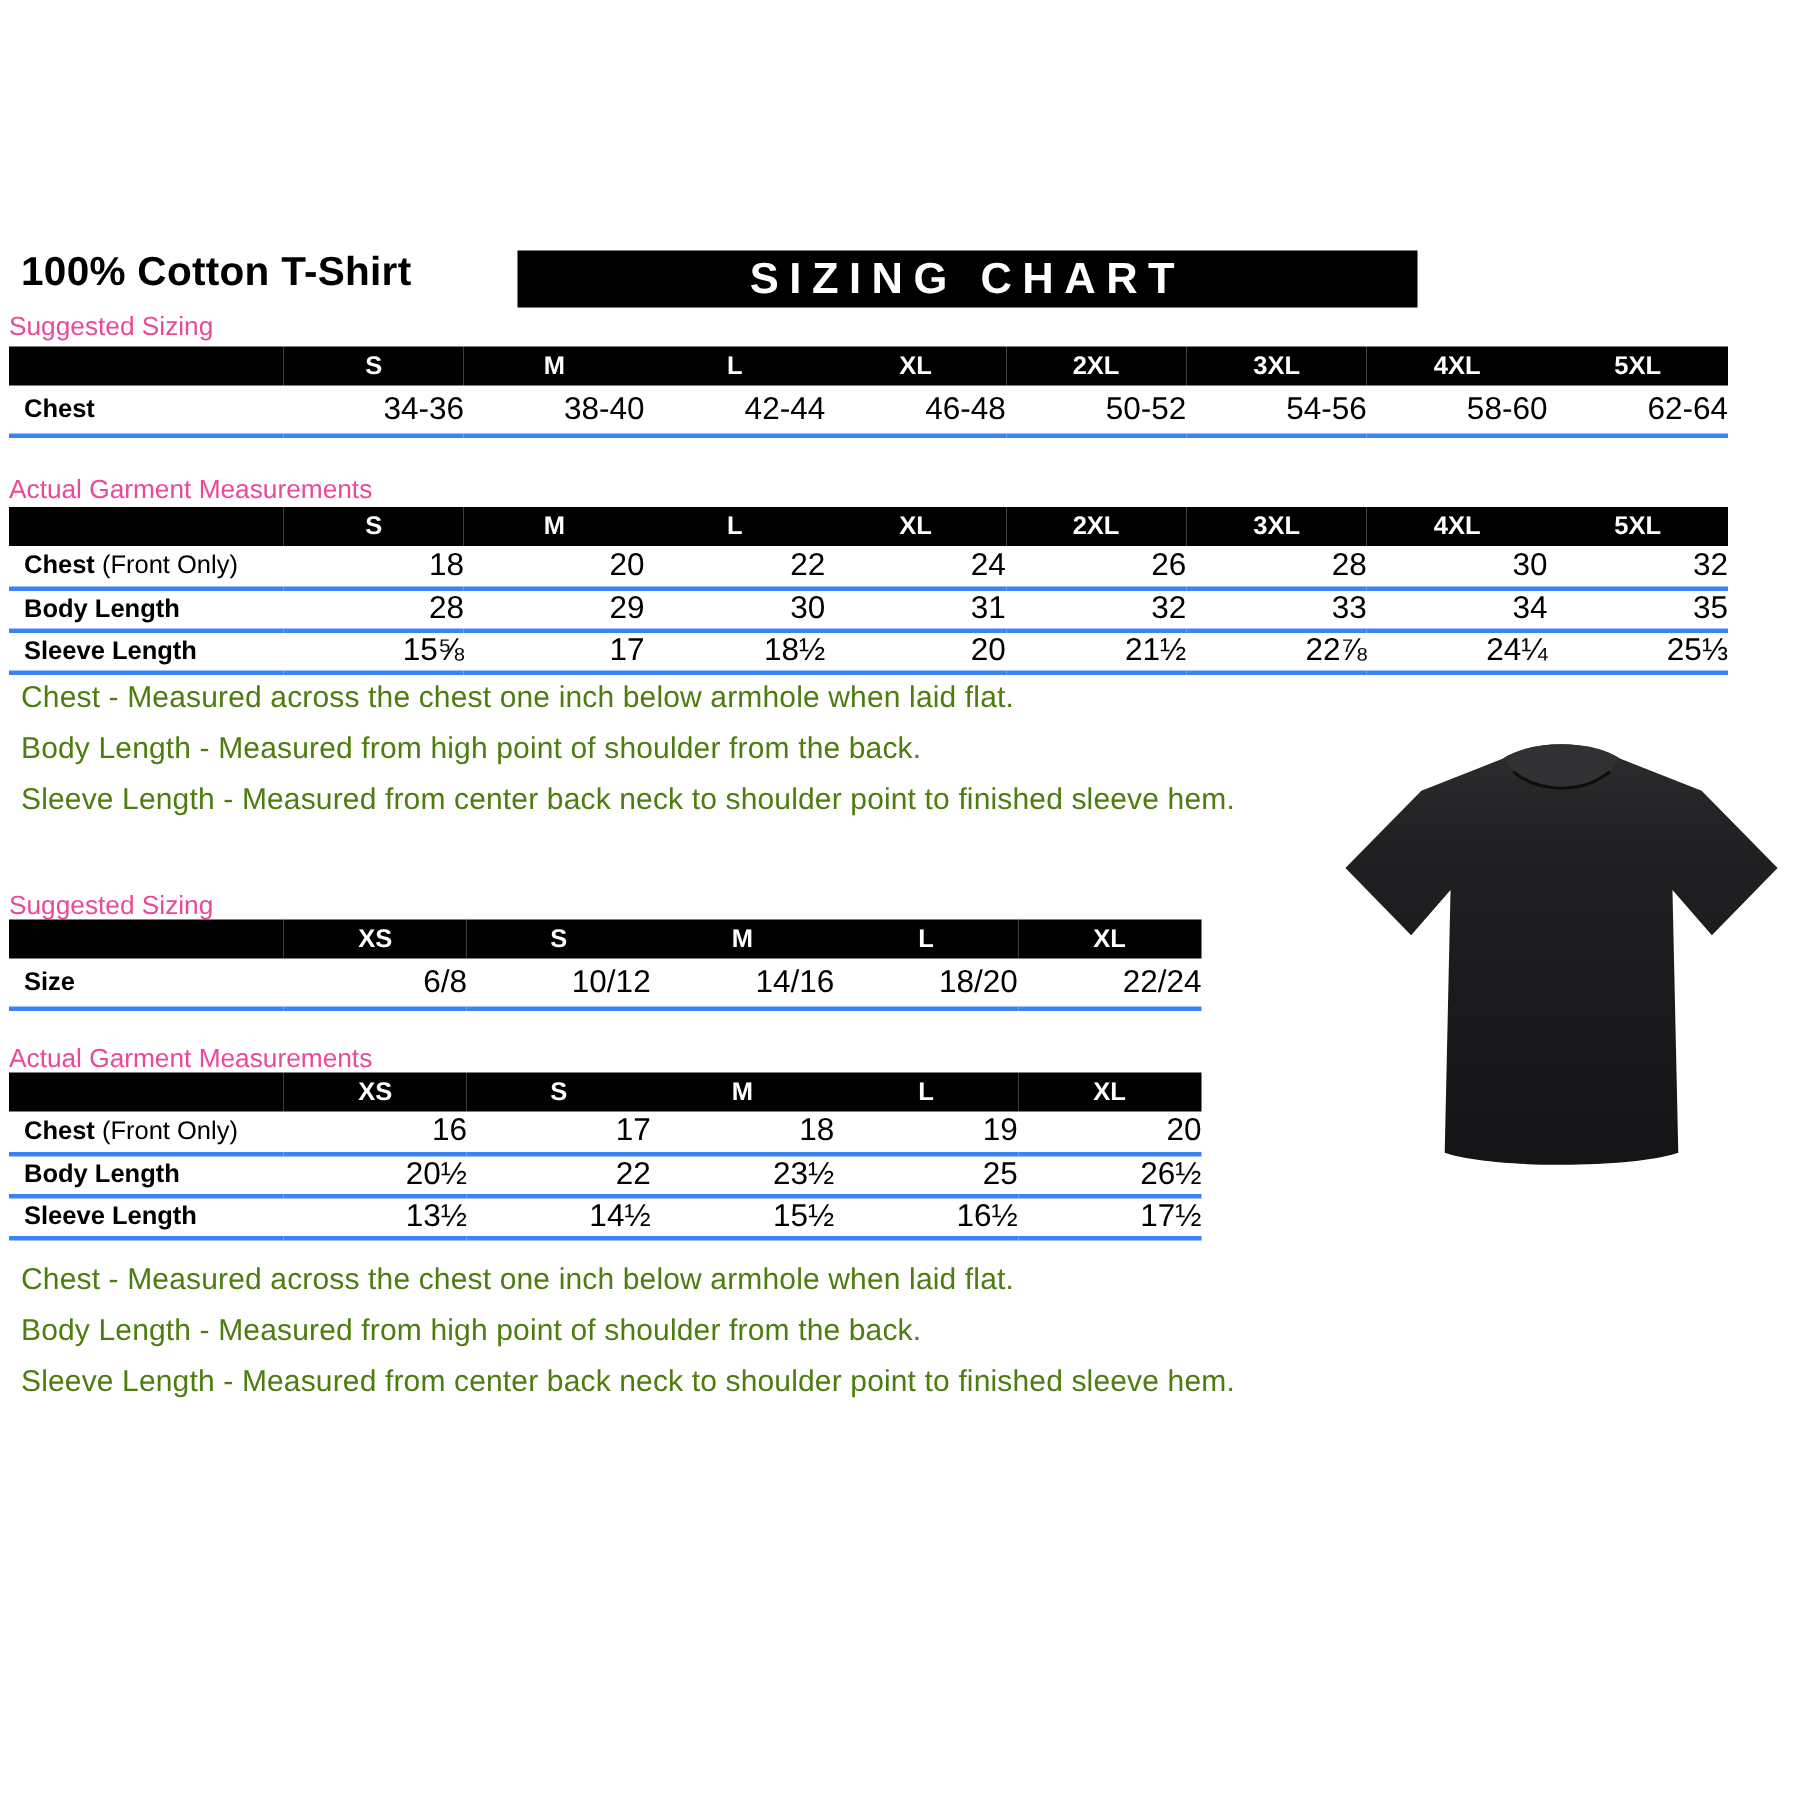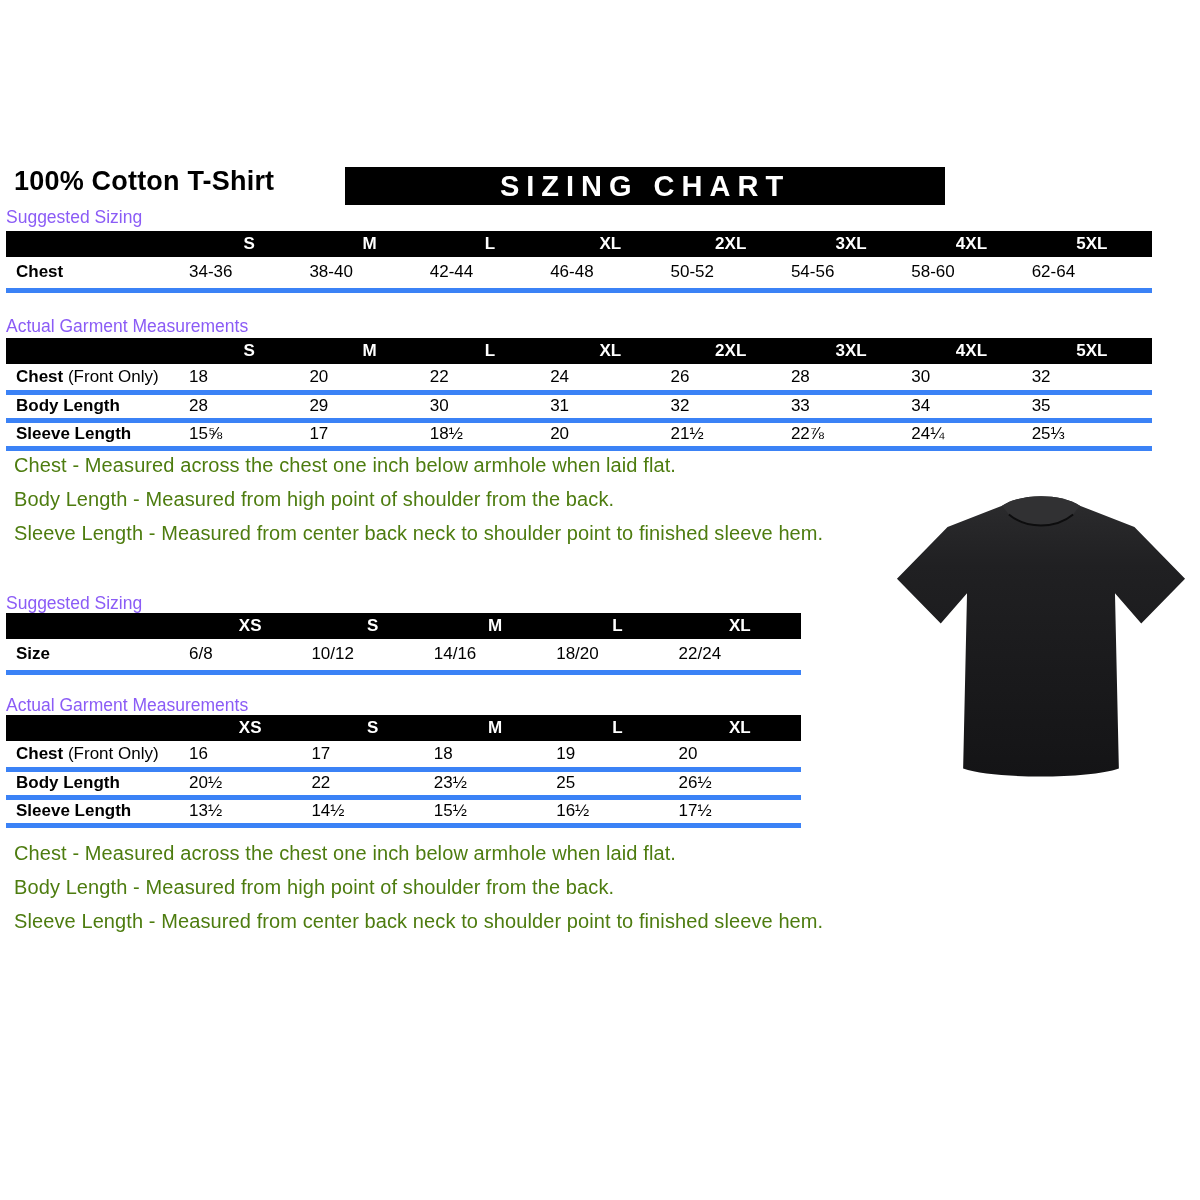--- a/index.html
+++ b/index.html
@@ -14,36 +14,36 @@
 
   .title { font-weight:700; font-size:27px; letter-spacing:0.2px; }
   .title.youth { font-size:26px; }
 
   .banner {
     background:#000; color:#fff;
     display:flex; align-items:center; justify-content:center;
     font-weight:700; font-size:29px; letter-spacing:7px;
   }
 
-  .section-label { font-size:17.5px; color:#8b5cf6; }
+  .section-label { font-size:17.5px; color:#ec4899; }
 
   table.size-table { border-collapse:collapse; table-layout:fixed; }
   table.size-table thead th {
     background:#000; color:#fff; font-weight:700; font-size:17px;
     height:26px; text-align:center; vertical-align:middle; padding:0;
   }
   table.size-table th.rowlabel { width:183px; }
-  table.size-table tbody tr { height:28px; border-bottom:5px solid #3b82f6; }
+  table.size-table tbody tr { height:28px; border-bottom:3px solid #3b82f6; }
   table.size-table.suggested tbody tr { height:33px; }
   table.size-table tbody th.rowlabel {
     text-align:left; padding-left:10px; font-weight:700; font-size:17px; vertical-align:middle;
   }
   table.size-table tbody th.rowlabel .sub { font-weight:400; }
   table.size-table td {
-    text-align:left; font-size:17px; vertical-align:middle; padding:0;
+    text-align:right; font-size:21px; vertical-align:middle; padding:0;
   }
 
   .notes div { font-size:20px; color:#4d7c0f; margin-bottom:11px; letter-spacing:0.1px; }
 
   .tshirt-wrap { width:292px; height:338px; }
   .tshirt-wrap svg { width:100%; height:100%; display:block; }
 </style>
 </head>
 <body>
 

